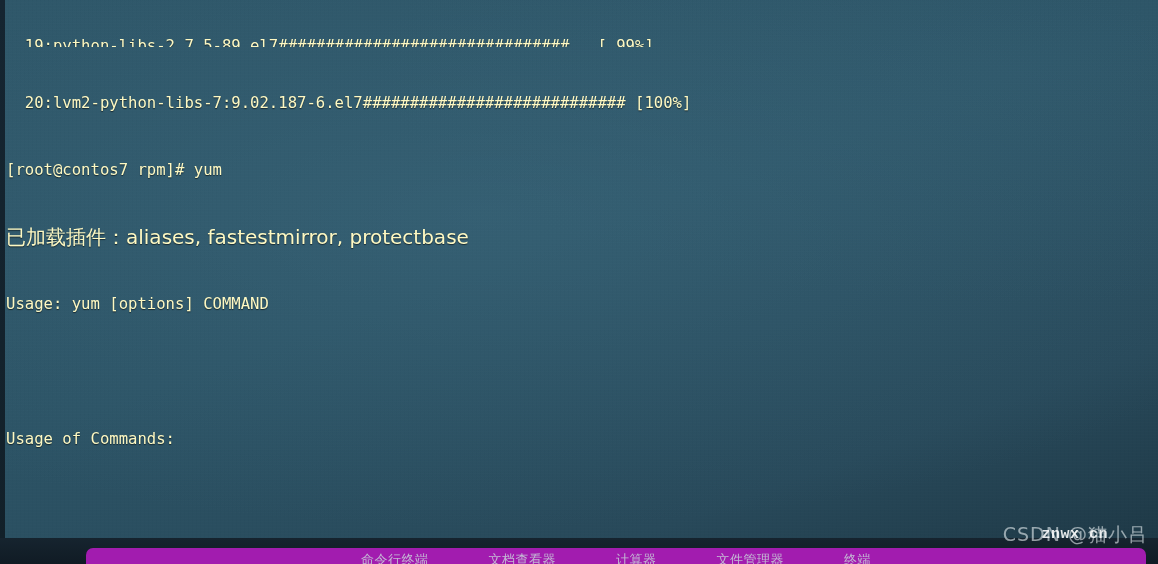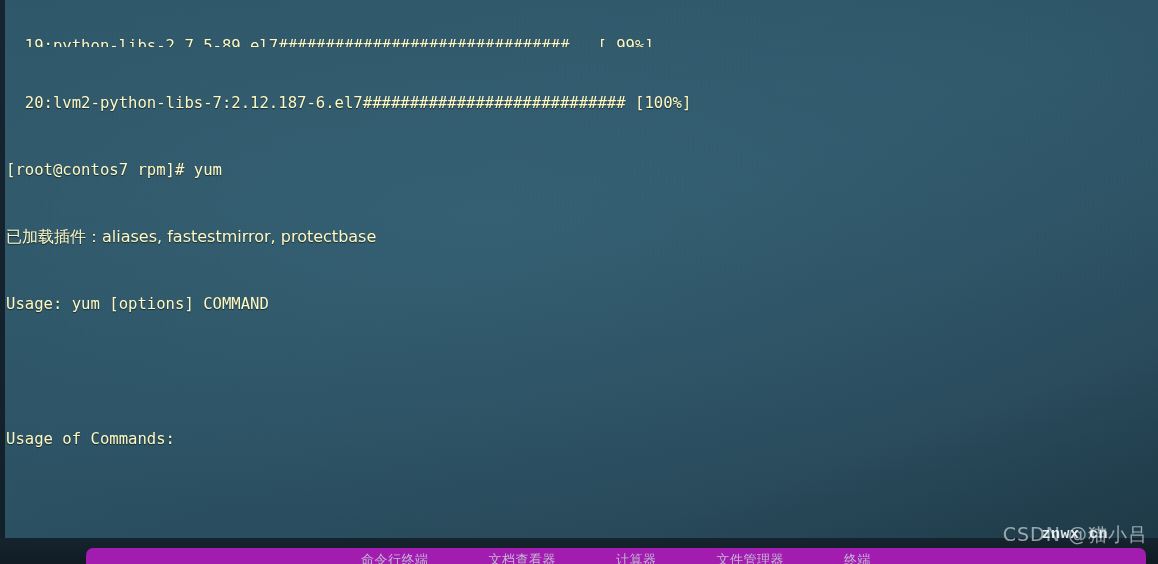--- a/index.html
+++ b/index.html
@@ -92,21 +92,21 @@
     padding-left: 1px;
   }
   .line.clip-top {
     height: 12px;
     overflow: hidden;
     line-height: 22.4px;
     margin-top: -10px;
   }
   .cn {
     font-family: "DejaVu Sans", "Liberation Sans", sans-serif;
-    font-size: 16px;
+    font-size: 20px;
   }
 
   
   #watermark {
     position: absolute;
     right: 8px;
     bottom: 12px;
     width: 190px;
     height: 34px;
     pointer-events: none;
@@ -137,21 +137,21 @@
 <body>
 
 <div id="screen">
 
   <div id="bg-gradient"></div>
   <div id="bg-noise"></div>
   <div id="left-gutter"></div>
 
   <div id="term">
     <div class="line clip-top">  19:python-libs-2.7.5-89.el7###############################   [ 99%]</div>
-    <div class="line">  20:lvm2-python-libs-7:2.12.187-6.el7############################ [100%]</div>
+    <div class="line">  20:lvm2-python-libs-7:9.02.187-6.el7############################ [100%]</div>
     <div class="line">[root@contos7 rpm]# yum</div>
     <div class="line cn">已加载插件：aliases, fastestmirror, protectbase</div>
     <div class="line">Usage: yum [options] COMMAND</div>
     <div class="line">&nbsp;</div>
     <div class="line">Usage of Commands:</div>
     
     
   </div>
 
   <div id="desktop-bottom"></div>

